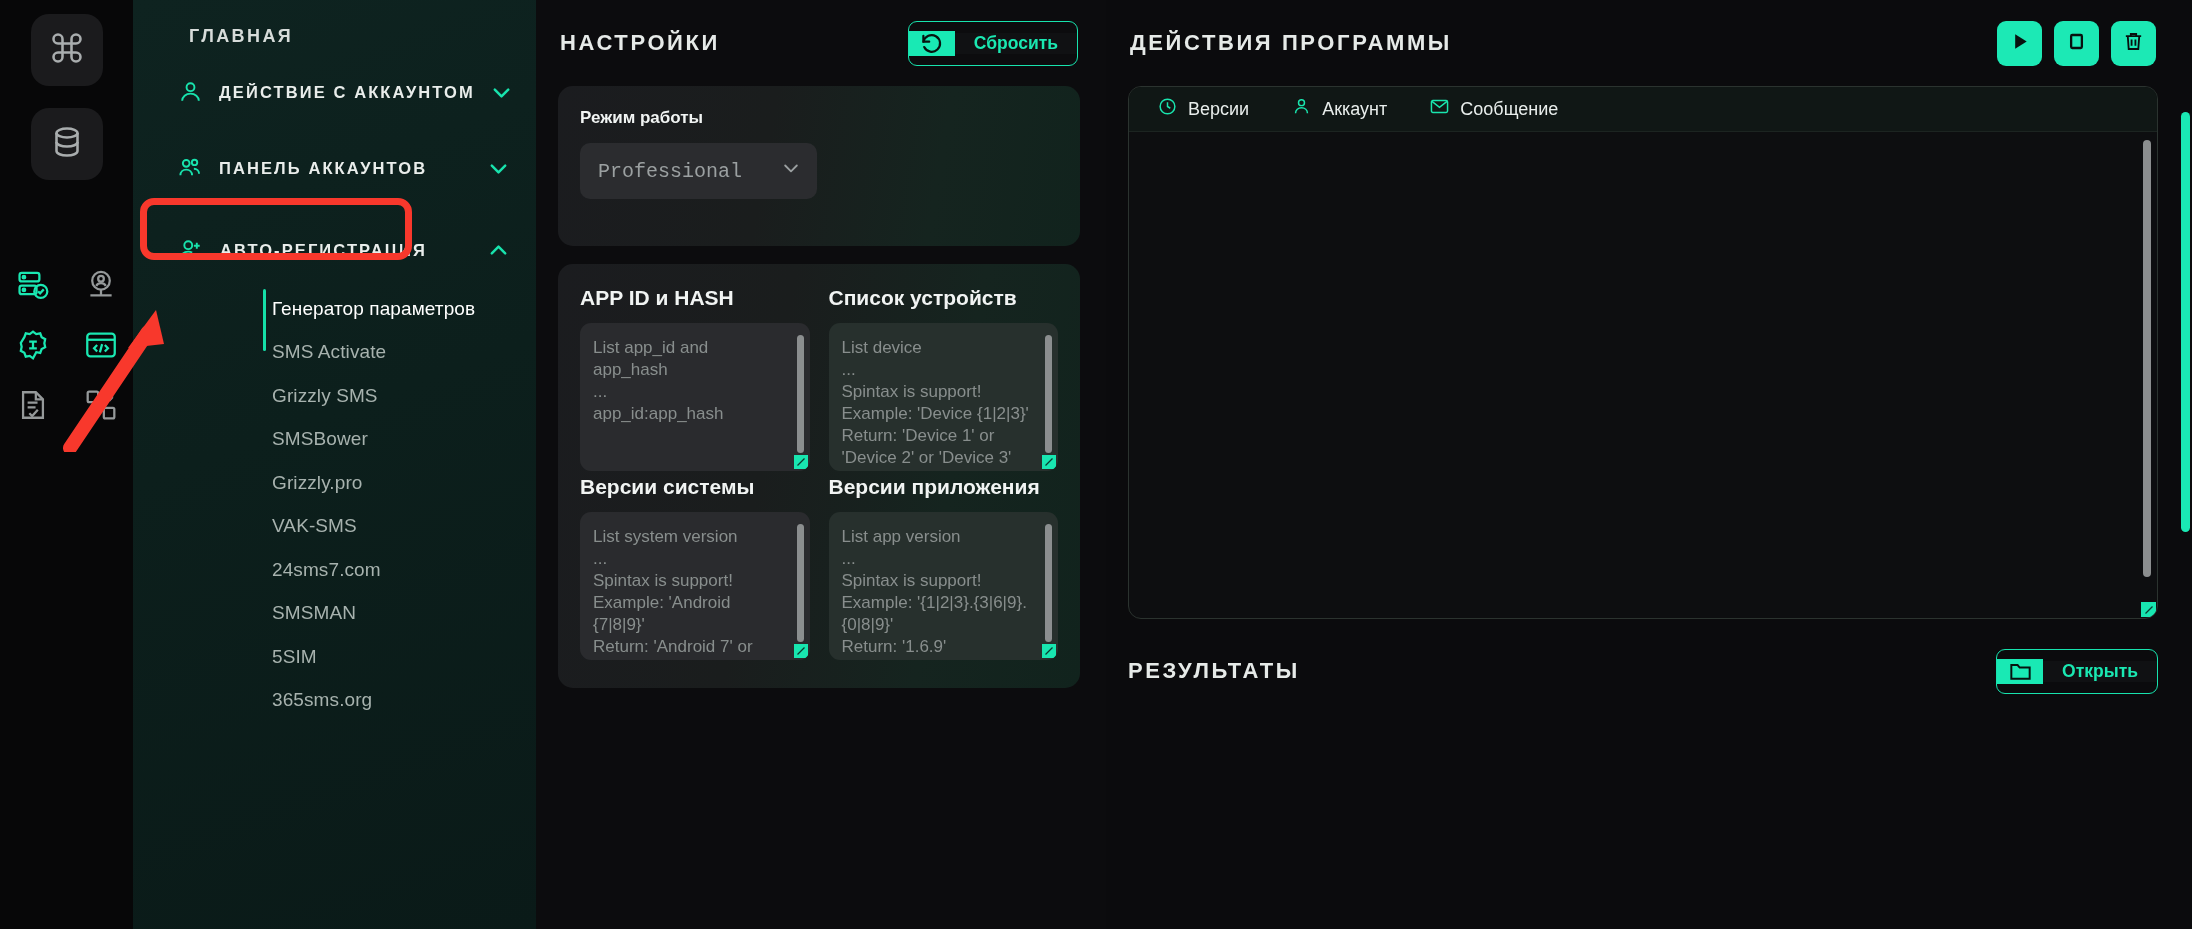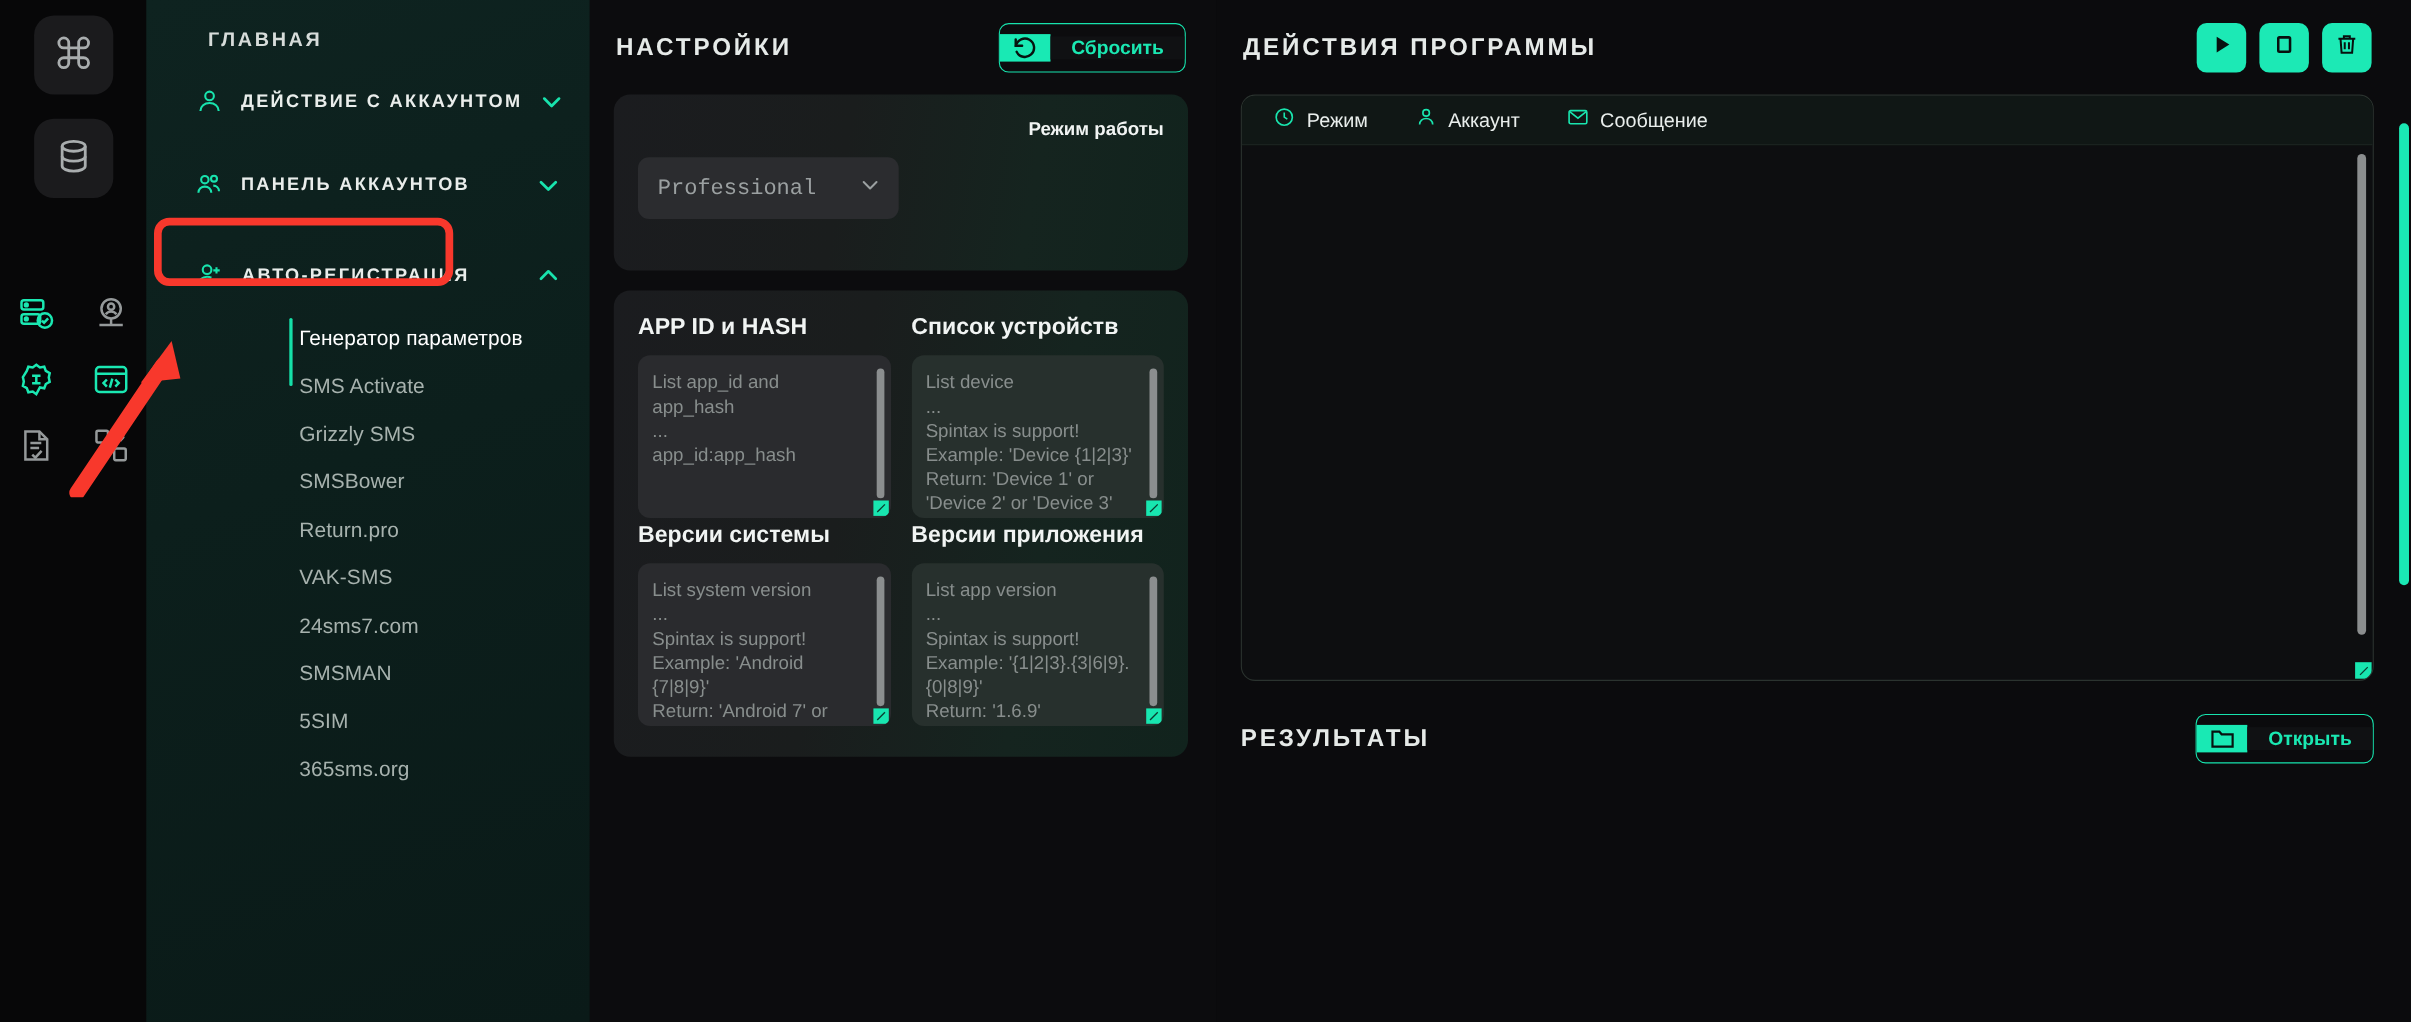--- a/index.html
+++ b/index.html
@@ -92,21 +92,21 @@
     background: #101113; color: #1ae8b2; font-size: 17.5px;
     font-weight: 700; display: flex; align-items: center;
     padding: 0 19px; white-space: nowrap;
   }
 
   .card {
     border-radius: 15px; margin-bottom: 18px;
     background: linear-gradient(100deg, #1b1c1f 0%, #1a1d1d 40%, #15241f 72%, #11231d 100%);
     padding: 22px 22px 24px 22px;
   }
-  .card.mode { height: 160px; text-align: right; }
+  .card.mode { height: 160px; }
   .field-label {
     color: #f1f4f3; font-size: 17px; font-weight: 700; margin-bottom: 15px;
   }
   .select {
     width: 237px; height: 56px; border-radius: 10px;
     background: #2b2c2f; display: flex; align-items: center;
     justify-content: space-between; padding: 0 16px 0 18px;
   }
   .select span { color: #9ba0a1; font-size: 20px; font-family: Liberation Mono, monospace; }
   .select svg { width: 20px; height: 20px; }
@@ -310,21 +310,21 @@
           </svg>
       </span>
     </div>
 
     <div class="sub-list">
       <div class="sub-rail"></div>
       <div class="sub-item active">Генератор параметров</div>
       <div class="sub-item">SMS Activate</div>
       <div class="sub-item">Grizzly SMS</div>
       <div class="sub-item">SMSBower</div>
-      <div class="sub-item">Return.pro</div>
+      <div class="sub-item">Grizzly.pro</div>
       <div class="sub-item">VAK-SMS</div>
       <div class="sub-item">24sms7.com</div>
       <div class="sub-item">SMSMAN</div>
       <div class="sub-item">5SIM</div>
       <div class="sub-item">365sms.org</div>
     </div>
   </div>
 
   <div class="center">
     <div class="panel-head">
@@ -457,21 +457,21 @@
 
     <div class="log">
       <div class="log-head">
         <div class="col">
           <span>
             <svg viewBox="0 0 24 24" fill="none" stroke="#19e5ae" stroke-width="1.7">
                 <circle cx="12" cy="12" r="8.4"></circle>
                 <path d="M12 7.2V12l3.2 2"></path>
               </svg>
           </span>
-          <span>Режим</span>
+          <span>Версии</span>
         </div>
         <div class="col">
           <span>
             <svg viewBox="0 0 24 24" fill="none" stroke="#19e5ae" stroke-width="1.7">
                 <circle cx="12" cy="7.6" r="3.4"></circle>
                 <path d="M5.2 19.6c0-3.6 3-6.2 6.8-6.2s6.8 2.6 6.8 6.2"></path>
               </svg>
           </span>
           <span>Аккаунт</span>
         </div>

